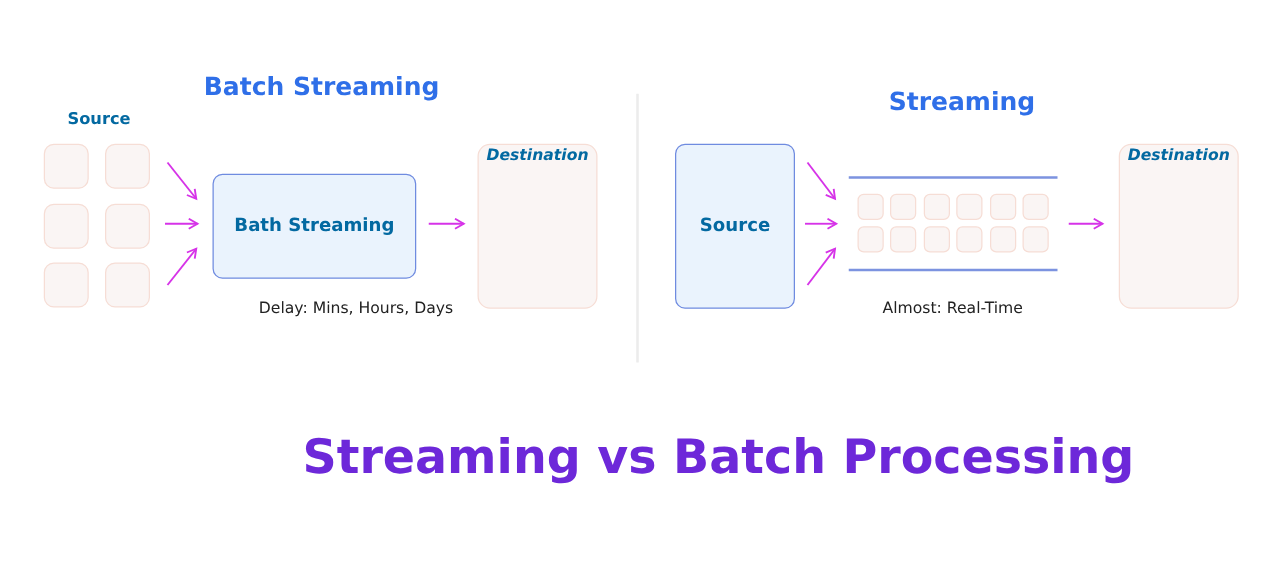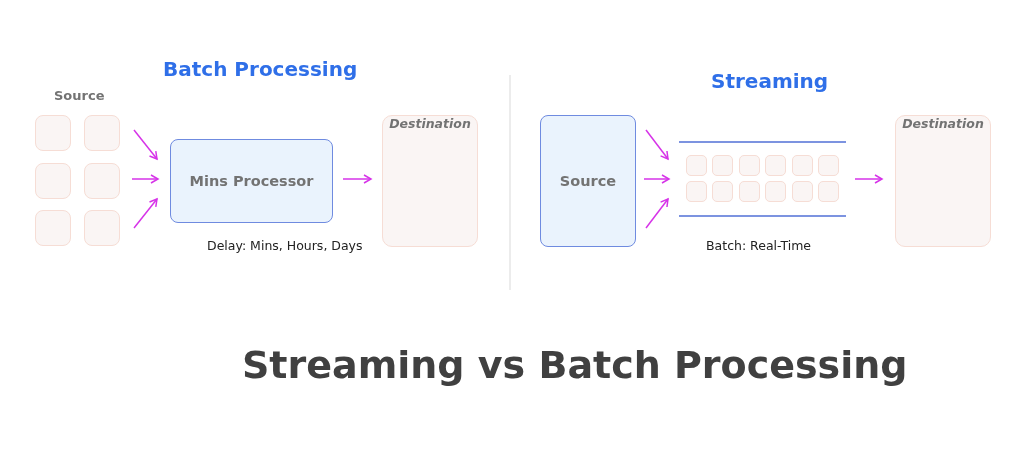--- a/index.html
+++ b/index.html
@@ -1,49 +1,49 @@
 <!DOCTYPE html>
 <html><head>
 <meta charset="utf-8">
 <style>
   html, body { margin:0; padding:0; background:#ffffff; }
   body { width:1024px; height:453px; position:relative; overflow:hidden;
          font-family:"DejaVu Sans", sans-serif; color:#111; }
   .abs { position:absolute; }
   .section-title { font-weight:bold; color:#2f6fe8; font-size:20px; white-space:nowrap; }
-  .label { font-weight:bold; font-size:13px; color:#737373; white-space:nowrap; }
+  .label { font-weight:bold; font-size:13px; color:#0369a1; white-space:nowrap; }
   .caption { font-size:12.5px; color:#222; white-space:nowrap; }
   .tile { position:absolute; background:#faf5f4; border:1.5px solid #f6ddd5; border-radius:8px; box-sizing:border-box; }
   .stile { position:absolute; background:#faf5f4; border:1.2px solid #f6ddd5; border-radius:5px; box-sizing:border-box; }
   .dest { position:absolute; background:#faf5f4; border:1.5px solid #f6ddd5; border-radius:10px; box-sizing:border-box;
           display:flex; justify-content:center;font-style:italic; }
   .proc { position:absolute; background:#eaf3fd; border:1.5px solid #6f8be0; border-radius:8px; box-sizing:border-box;
           display:flex; align-items:center; justify-content:center; }
   .divider { position:absolute; left:509px; top:75px; width:2px; height:215px; background:#ececec; }
   .hline { position:absolute; height:1.5px; background:#7c93e0; }
-  .main-title { font-weight:bold; color:#404040; font-size:38px; white-space:nowrap; }
+  .main-title { font-weight:bold; color:#6d28d9; font-size:38px; white-space:nowrap; }
   svg.arrows { position:absolute; left:0; top:0; }
 </style>
 </head>
 <body>
 
-<div class="abs section-title" style="left:163px; top:57px;">Batch Processing</div>
+<div class="abs section-title" style="left:163px; top:57px;">Batch Streaming</div>
 <div class="abs label" style="left:54px; top:88px;">Source</div>
 
 <div>
   <div class="tile" style="left:35px; top:115px; width:36px; height:36px;"></div>
   <div class="tile" style="left:84px; top:115px; width:36px; height:36px;"></div>
   <div class="tile" style="left:35px; top:163px; width:36px; height:36px;"></div>
   <div class="tile" style="left:84px; top:163px; width:36px; height:36px;"></div>
   <div class="tile" style="left:35px; top:210px; width:36px; height:36px;"></div>
   <div class="tile" style="left:84px; top:210px; width:36px; height:36px;"></div>
 </div>
 
 <div class="proc" style="left:170px; top:139px; width:163px; height:84px;">
-  <span class="label" style="font-size:14.5px;">Mins Processor</span>
+  <span class="label" style="font-size:14.5px;">Bath Streaming</span>
 </div>
 <div class="abs caption" style="left:179px; top:238px;margin-left:28px;">Delay: Mins, Hours, Days</div>
 
 <div class="dest" style="left:382px; top:115px; width:96px; height:132px;">
   <span class="label" style="font-size:12.5px;">Destination</span>
 </div>
 
 <div class="divider"></div>
 
 <div class="abs section-title" style="left:711px; top:69px;">Streaming</div>
@@ -63,21 +63,21 @@
   <div class="stile" style="left:792px; top:155px; width:21px; height:21px;"></div>
   <div class="stile" style="left:818px; top:155px; width:21px; height:21px;"></div>
   <div class="stile" style="left:686px; top:181px; width:21px; height:21px;"></div>
   <div class="stile" style="left:712px; top:181px; width:21px; height:21px;"></div>
   <div class="stile" style="left:739px; top:181px; width:21px; height:21px;"></div>
   <div class="stile" style="left:765px; top:181px; width:21px; height:21px;"></div>
   <div class="stile" style="left:792px; top:181px; width:21px; height:21px;"></div>
   <div class="stile" style="left:818px; top:181px; width:21px; height:21px;"></div>
 </div>
 
-<div class="abs caption" style="left:706px; top:238px;">Batch: Real-Time</div>
+<div class="abs caption" style="left:706px; top:238px;">Almost: Real-Time</div>
 
 <div class="dest" style="left:895px; top:115px; width:96px; height:132px;">
   <span class="label" style="font-size:12.5px;">Destination</span>
 </div>
 
 <svg class="arrows" width="1024" height="453" viewBox="0 0 1024 453">
   <defs>
     <marker id="ah" markerWidth="10" markerHeight="10" refX="8" refY="5" orient="auto" markerUnits="userSpaceOnUse">
       <path d="M1,1 L8,5 L1,9" fill="none" stroke="#d633e8" stroke-width="1.5"></path>
     </marker>

